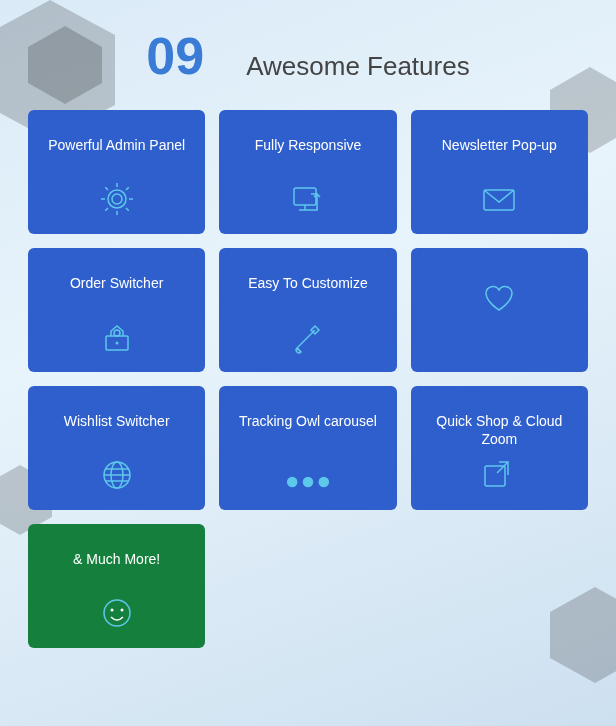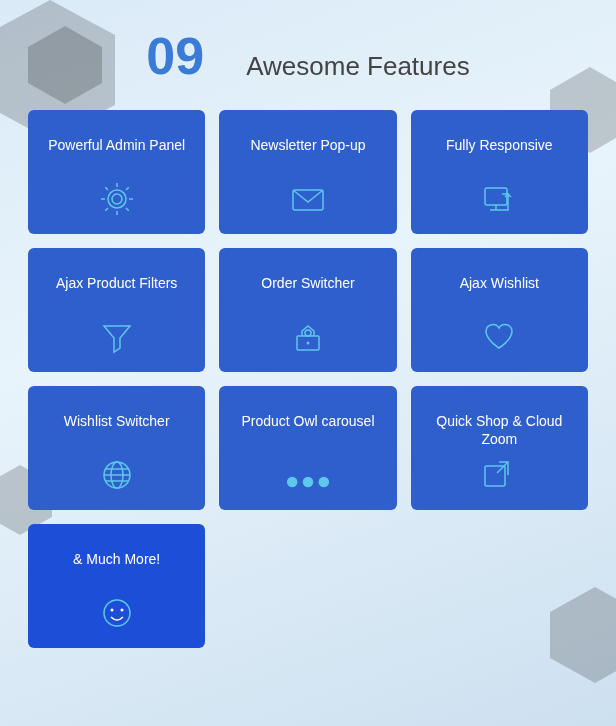--- a/index.html
+++ b/index.html
@@ -67,21 +67,21 @@
       padding: 26px 12px 16px 12px;
       display: flex;
       flex-direction: column;
       align-items: center;
       text-align: center;
       min-height: 118px;
       justify-content: space-between;
     }
 
     .feature-card.muted {
-      background: #1d4ed8;
+      background: #15803d;
     }
 
     .feature-label {
       color: #fff;
       font-size: 14px;
       font-weight: 500;
       line-height: 1.3;
       min-height: 38px;
       display: flex;
       align-items: flex-start;
@@ -140,67 +140,70 @@
       <div class="feature-icon">
         <svg viewBox="0 0 38 38" xmlns="http://www.w3.org/2000/svg">
           <circle cx="19" cy="19" r="5"></circle>
           <path d="M19 3v4M19 31v4M3 19h4M31 19h4M7.22 7.22l2.83 2.83M27.95 27.95l2.83 2.83M7.22 30.78l2.83-2.83M27.95 10.05l2.83-2.83"></path>
           <circle cx="19" cy="19" r="9"></circle>
         </svg>
       </div>
     </div>
 
     <div class="feature-card">
-      <div class="feature-label">Newsletter Pop-up</div>
-      <div class="feature-icon">
-        <svg viewBox="0 0 38 38" xmlns="http://www.w3.org/2000/svg">
-          <rect x="4" y="10" width="30" height="20" rx="2"></rect>
-          <polyline points="4,10 19,22 34,10"></polyline>
-        </svg>
-      </div>
-    </div>
-
-    <div class="feature-card">
       <div class="feature-label">Fully Responsive</div>
       <div class="feature-icon">
         <svg viewBox="0 0 38 38" xmlns="http://www.w3.org/2000/svg">
           <rect x="5" y="8" width="22" height="17" rx="2"></rect>
           <line x1="16" y1="25" x2="16" y2="30"></line>
           <line x1="10" y1="30" x2="22" y2="30"></line>
           <polyline points="22,14 28,14 28,30 22,30"></polyline>
           <polyline points="25,17 28,14 31,17"></polyline>
         </svg>
       </div>
     </div>
 
-
-    <div class="feature-card">
-      <div class="feature-label">Ajax Product Filters</div>
-      <div class="feature-icon">
-        <svg viewBox="0 0 38 38" xmlns="http://www.w3.org/2000/svg">
-          <polygon points="6,8 32,8 22,20 22,30 16,34 16,20"></polygon>
-        </svg>
-      </div>
-    </div>
+    <div class="feature-card">
+      <div class="feature-label">Newsletter Pop-up</div>
+      <div class="feature-icon">
+        <svg viewBox="0 0 38 38" xmlns="http://www.w3.org/2000/svg">
+          <rect x="4" y="10" width="30" height="20" rx="2"></rect>
+          <polyline points="4,10 19,22 34,10"></polyline>
+        </svg>
+      </div>
+    </div>
+
+
 
     <div class="feature-card">
       <div class="feature-label">Order Switcher</div>
       <div class="feature-icon">
         <svg viewBox="0 0 38 38" xmlns="http://www.w3.org/2000/svg">
           <rect x="8" y="18" width="22" height="14" rx="1"></rect>
           <polyline points="13,18 13,13 19,8 25,13 25,18"></polyline>
           <circle cx="19" cy="15" r="3"></circle>
           <circle cx="19" cy="25" r="1.5" fill="#5ec8ea" stroke="none"></circle>
         </svg>
       </div>
     </div>
 
-
-    <div class="feature-card">
-      <div class="feature-label">Ajax Wishlist</div>
+    <div class="feature-card">
+      <div class="feature-label">Easy To Customize</div>
+      <div class="feature-icon">
+        <svg viewBox="0 0 38 38" xmlns="http://www.w3.org/2000/svg">
+          <line x1="8" y1="30" x2="22" y2="16"></line>
+          <path d="M26 8l-4 4 4 4 4-4-4-4z"></path>
+          <line x1="22" y1="16" x2="26" y2="12"></line>
+          <line x1="8" y1="30" x2="12" y2="34"></line>
+          <path d="M8 30 Q6 32 8 34 Q10 36 12 34 L8 30z"></path>
+        </svg>
+      </div>
+    </div>
+
+    <div class="feature-card">
       <div class="feature-icon">
         <svg viewBox="0 0 38 38" xmlns="http://www.w3.org/2000/svg">
           <path d="M19 30 C19 30 6 22 6 13 A7 7 0 0 1 19 10 A7 7 0 0 1 32 13 C32 22 19 30 19 30z"></path>
         </svg>
       </div>
     </div>
 
     <div class="feature-card">
       <div class="feature-label">Wishlist Switcher</div>
       <div class="feature-icon">
@@ -208,21 +211,21 @@
           <circle cx="19" cy="19" r="13"></circle>
           <ellipse cx="19" cy="19" rx="6" ry="13"></ellipse>
           <line x1="6" y1="19" x2="32" y2="19"></line>
           <line x1="7" y1="13" x2="31" y2="13"></line>
           <line x1="7" y1="25" x2="31" y2="25"></line>
         </svg>
       </div>
     </div>
 
     <div class="feature-card">
-      <div class="feature-label">Product Owl carousel</div>
+      <div class="feature-label">Tracking Owl carousel</div>
       <div class="feature-icon">
         <svg viewBox="0 0 38 18" xmlns="http://www.w3.org/2000/svg" style="height:24px;width:50px;">
           <circle cx="7" cy="9" r="4" fill="#5ec8ea" stroke="none"></circle>
           <circle cx="19" cy="9" r="4" fill="#5ec8ea" stroke="none"></circle>
           <circle cx="31" cy="9" r="4" fill="#5ec8ea" stroke="none"></circle>
         </svg>
       </div>
     </div>
 
     <div class="feature-card">

